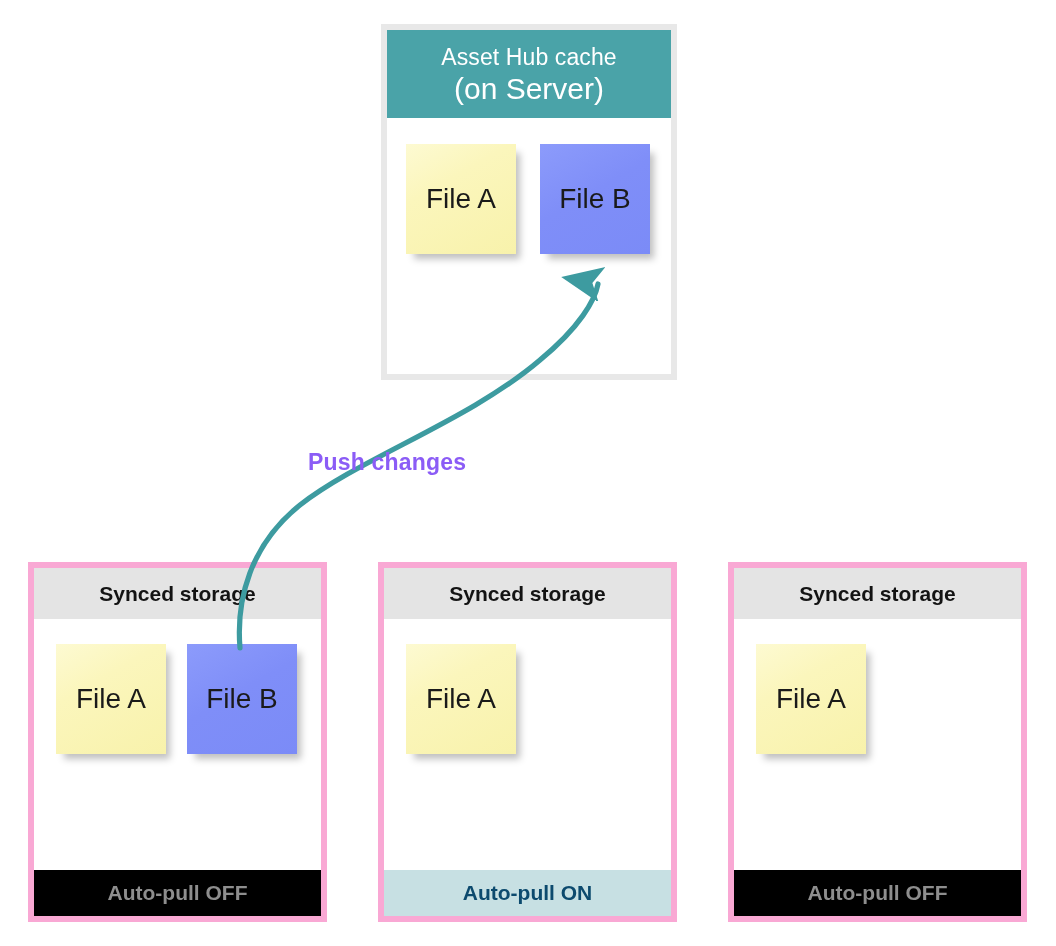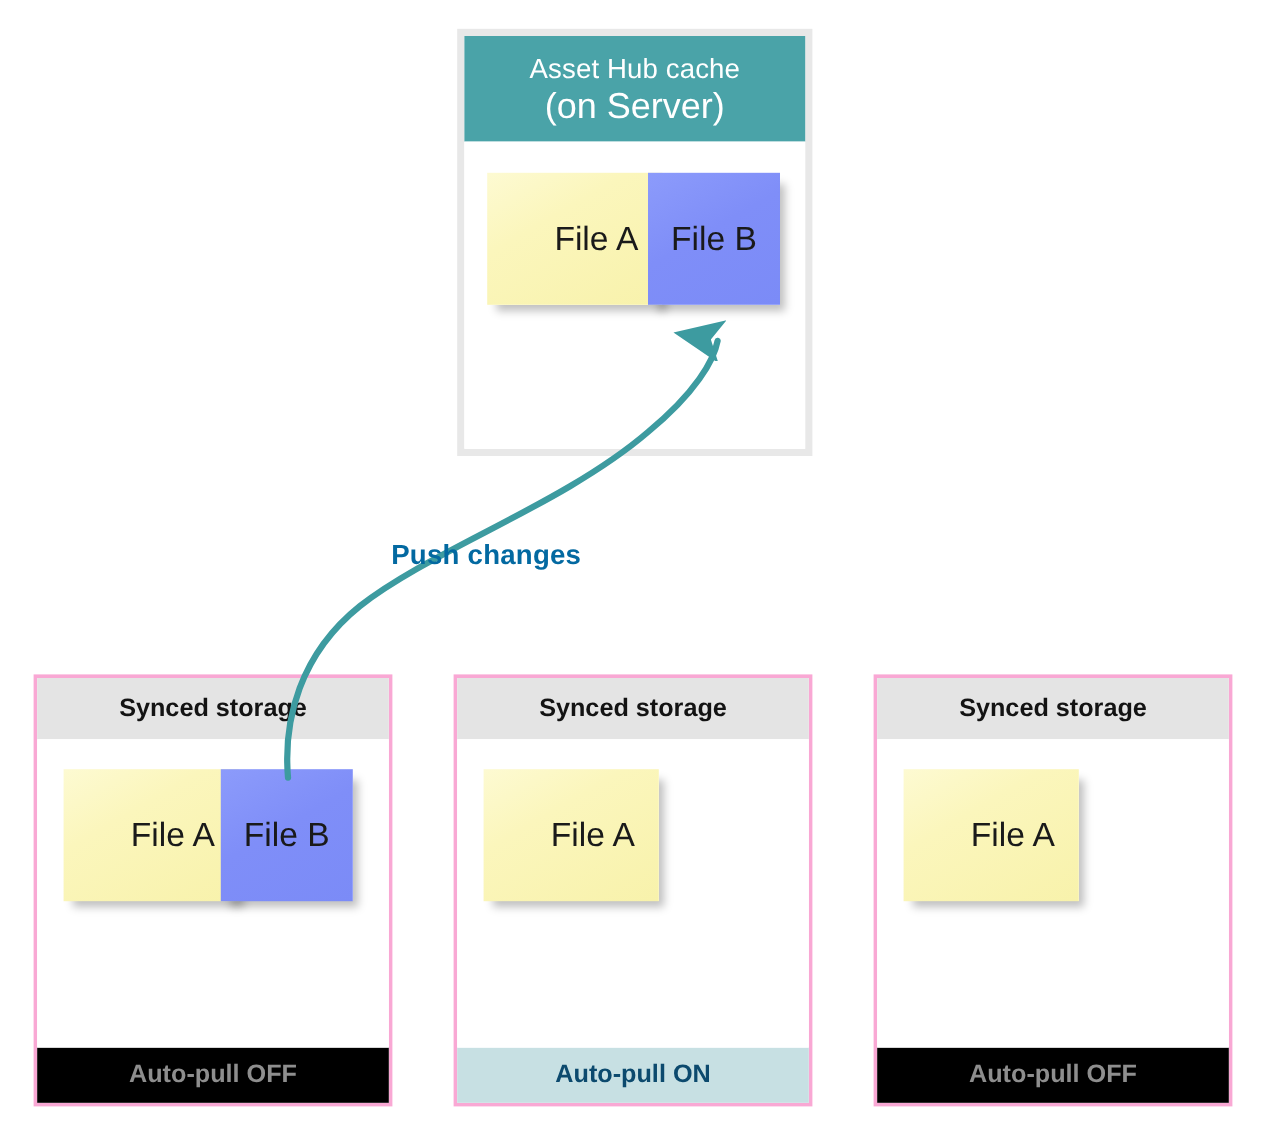--- a/index.html
+++ b/index.html
@@ -69,41 +69,40 @@
     height: 110px;
     display: flex;
     align-items: center;
     justify-content: center;
     font-size: 28px;
     color: #1a1a1a;
     box-shadow: 6px 7px 7px -2px rgba(0,0,0,0.25);
   }
   .note.yellow {
     background: linear-gradient(150deg, #fdfad2 0%, #fbf6bc 35%, #f8f2ab 100%);
-    padding-left: 36px;
   }
   .note.blue {
     background: linear-gradient(150deg, #8c9bfb 0%, #7f8ef8 45%, #7b8bf7 100%);
   }
   .note-label {
     pointer-events: none;
   }
 
   
   .note.srv-a { left: 19px; top: 26px; }
   .note.srv-b { left: 153px; top: 26px; }
 
   
   .client-box {
     position: absolute;
     top: 562px;
     width: 299px;
     height: 360px;
     background: #ffffff;
-    border: 3px solid #f9a8d4;
+    border: 6px solid #f9a8d4;
     box-sizing: border-box;
     display: flex;
     flex-direction: column;
   }
   .client-box.c1 { left: 28px; }
   .client-box.c2 { left: 378px; }
   .client-box.c3 { left: 728px; }
 
   .client-header {
     height: 51px;
@@ -147,25 +146,25 @@
     position: absolute;
     left: 0;
     top: 0;
     width: 1056px;
     height: 946px;
     pointer-events: none;
   }
 
   .push-label {
     position: absolute;
-    left: 326px;
+    left: 308px;
     top: 449px;
     font-size: 23px;
     font-weight: bold;
-    color: #0369a1;
+    color: #8b5cf6;
     letter-spacing: 0.2px;
     white-space: nowrap;
   }
 </style>
 </head>
 <body>
 
 <div id="stage">
 
   <div class="server-panel">

